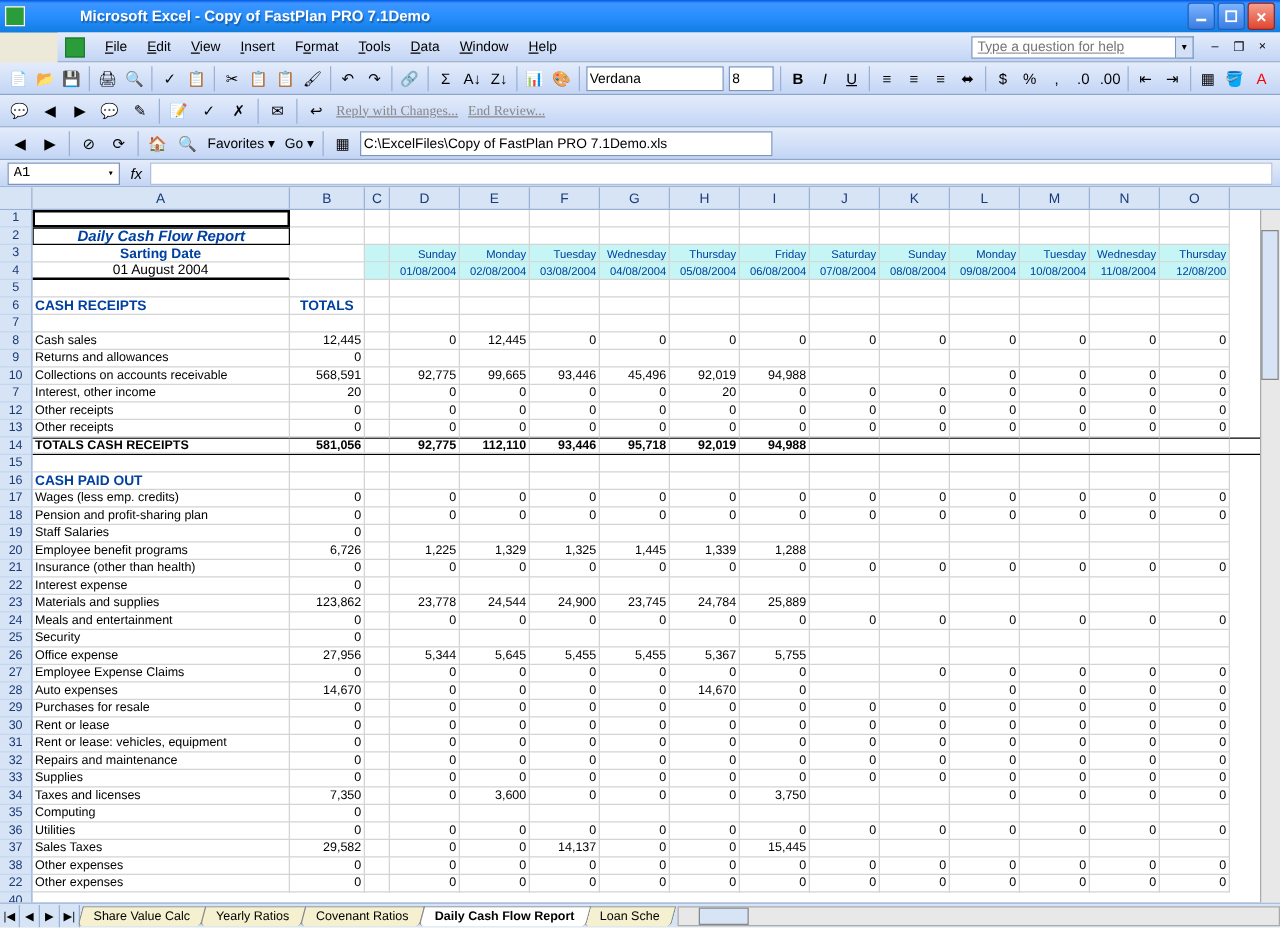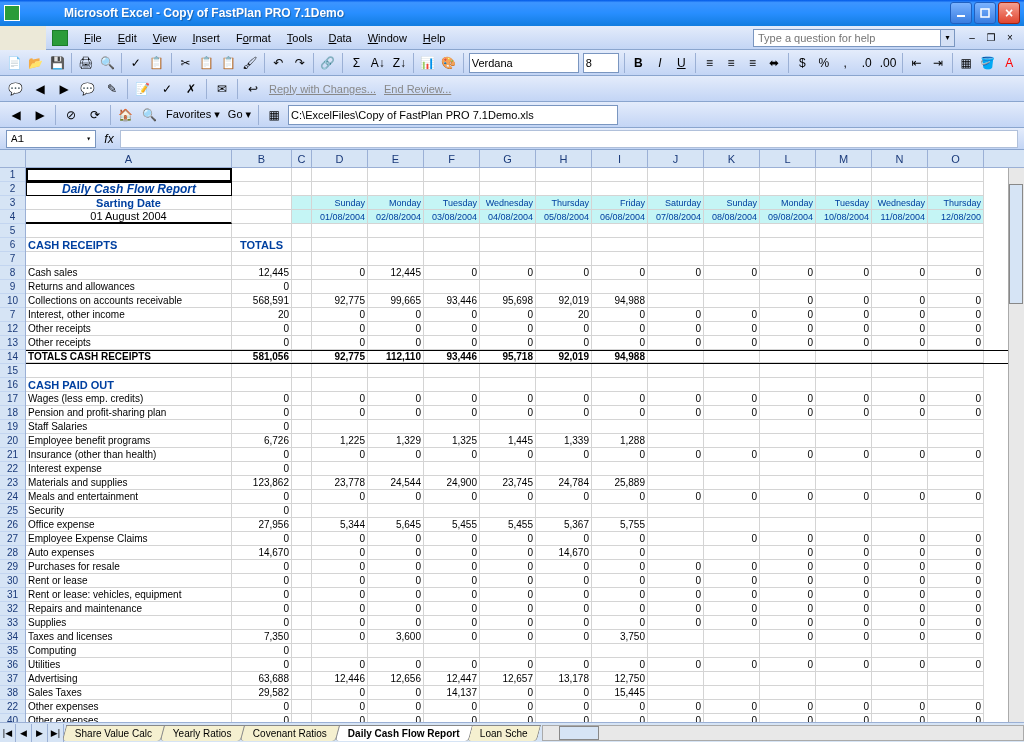--- a/index.html
+++ b/index.html
@@ -11,31 +11,31 @@
   .titlebar .title { font-weight: bold; font-size: 12px; flex: 1; text-shadow: 1px 1px 1px rgba(0,0,0,0.3); padding-left: 40px; }
   .titlebar .winbtn { width: 22px; height: 22px; margin-left: 2px; border-radius: 3px; display: flex; align-items: center; justify-content: center; font-weight: bold; font-family: Arial; }
   .titlebar .winbtn.min, .titlebar .winbtn.max { background: linear-gradient(to bottom, #7bb3ff, #3a7de0); border: 1px solid #2060c0; }
   .titlebar .winbtn.close { background: linear-gradient(to bottom, #f5a090, #e04530); border: 1px solid #a02010; color: white; font-size: 14px; }
   
   
   .menubar { background: linear-gradient(to bottom, #e4ecfb, #c3d5f5); height: 24px; display: flex; align-items: center; padding: 0 6px; border-bottom: 1px solid #8aa5ce; margin-left: 46px; }
   .menubar .docicon { width: 16px; height: 16px; background: #2a9c3a; margin-right: 8px; border: 1px solid #1a7c2a; }
   .menubar .menuitem { padding: 3px 8px; cursor: default; }
   .menubar .menuitem u { text-decoration: underline; }
-  .menubar .help-input { margin-left: auto; width: 188px; height: 18px; border: 1px solid #7a96c0; background: white; padding: 1px 4px; color: #999; font-size: 11px; }
+  .menubar .help-input { margin-left: auto; width: 164px; height: 18px; border: 1px solid #7a96c0; background: white; padding: 1px 4px; color: #999; font-size: 11px; text-decoration: underline; }
   .menubar .dropbtn { width: 14px; height: 18px; background: #d4e0f5; border: 1px solid #7a96c0; border-left: none; margin-right: 6px; font-size: 8px; display:flex; align-items:center; justify-content:center; }
   .menubar .smallbtn { width: 16px; height: 16px; margin-left: 3px; font-size: 10px; display:flex; align-items:center; justify-content:center; }
   
   
   .toolbar { background: linear-gradient(to bottom, #e4ecfb, #c3d5f5); height: 26px; display: flex; align-items: center; padding: 0 4px; border-bottom: 1px solid #8aa5ce; overflow: hidden; }
   .toolbar .tbtn { width: 22px; height: 22px; margin: 0 1px; display: flex; align-items: center; justify-content: center; border-radius: 2px; font-size: 12px; cursor: default; }
   .toolbar .sep { width: 1px; height: 20px; background: #9bb0d5; margin: 0 3px; }
   .toolbar .combo { height: 20px; border: 1px solid #7a96c0; background: white; font-size: 11px; padding: 0 2px; margin: 0 2px; }
   .toolbar .textlabel { padding: 0 4px; font-size: 11px; }
-  .toolbar .linkstyle { color: #003399; text-decoration: underline; cursor: default; }
+  .toolbar .linkstyle { color: #003399; text-decoration: underline; cursor: default; font-family: Liberation Serif, serif; }
   
   
   .fbarrow { background: linear-gradient(to bottom, #e4ecfb, #c3d5f5); height: 22px; display: flex; align-items: center; border-bottom: 1px solid #8aa5ce; }
   .namebox { width: 90px; height: 18px; background: white; border: 1px solid #7a96c0; margin: 0 2px 0 6px; padding: 0 4px; font-size: 11px; display:flex; align-items:center;font-family:Liberation Mono, monospace; }
   .namebox .dd { margin-left:auto; font-size: 8px; }
   .fxicon { width: 22px; height: 18px; display: flex; align-items: center; justify-content: center; font-style: italic; font-size: 12px; }
   .formulabar { flex: 1; height: 18px; background: white; border: 1px solid #b0c0da; margin: 0 6px 0 0; }
   
   
   .wsarea { position: relative; height: 592px; background: white; display: flex; flex-direction: column; }
@@ -444,21 +444,21 @@
           <div class="cell N"></div>
           <div class="cell O"></div>
         </div>
         <div class="row">
           <div class="cell A">Collections on accounts receivable</div>
           <div class="cell B">568,591</div>
           <div class="cell C"></div>
           <div class="cell D">92,775</div>
           <div class="cell E">99,665</div>
           <div class="cell F">93,446</div>
-          <div class="cell G">95,698</div>
+          <div class="cell G">45,496</div>
           <div class="cell H">92,019</div>
           <div class="cell I">94,988</div>
           <div class="cell J"></div>
           <div class="cell K"></div>
           <div class="cell L">0</div>
           <div class="cell M">0</div>
           <div class="cell N">0</div>
           <div class="cell O">0</div>
         </div>
         <div class="row">
@@ -895,37 +895,20 @@
           <div class="cell F">0</div>
           <div class="cell G">0</div>
           <div class="cell H">0</div>
           <div class="cell I">0</div>
           <div class="cell J">0</div>
           <div class="cell K">0</div>
           <div class="cell L">0</div>
           <div class="cell M">0</div>
           <div class="cell N">0</div>
           <div class="cell O">0</div>
-        </div>
-        <div class="row">
-          <div class="cell A">Advertising</div>
-          <div class="cell B">63,688</div>
-          <div class="cell C"></div>
-          <div class="cell D">12,446</div>
-          <div class="cell E">12,656</div>
-          <div class="cell F">12,447</div>
-          <div class="cell G">12,657</div>
-          <div class="cell H">13,178</div>
-          <div class="cell I">12,750</div>
-          <div class="cell J"></div>
-          <div class="cell K"></div>
-          <div class="cell L"></div>
-          <div class="cell M"></div>
-          <div class="cell N"></div>
-          <div class="cell O"></div>
         </div>
         <div class="row">
           <div class="cell A">Sales Taxes</div>
           <div class="cell B">29,582</div>
           <div class="cell C"></div>
           <div class="cell D">0</div>
           <div class="cell E">0</div>
           <div class="cell F">14,137</div>
           <div class="cell G">0</div>
           <div class="cell H">0</div>

